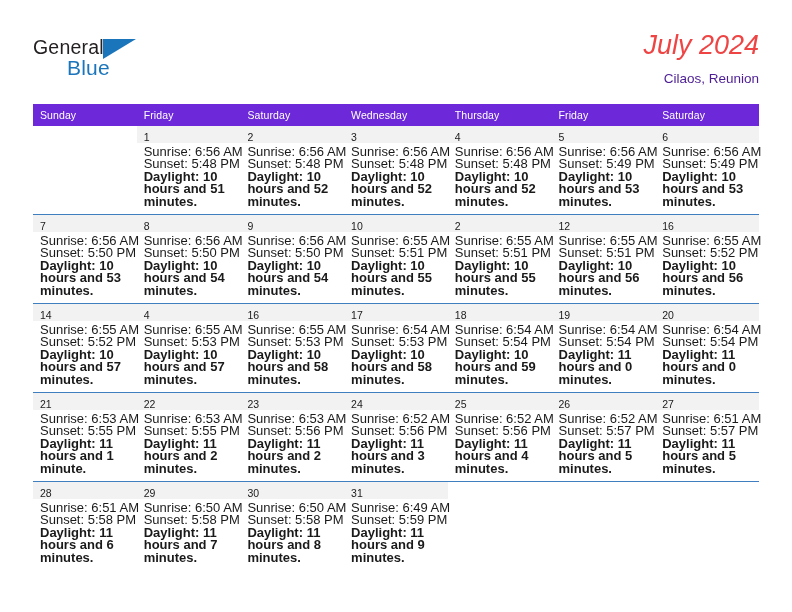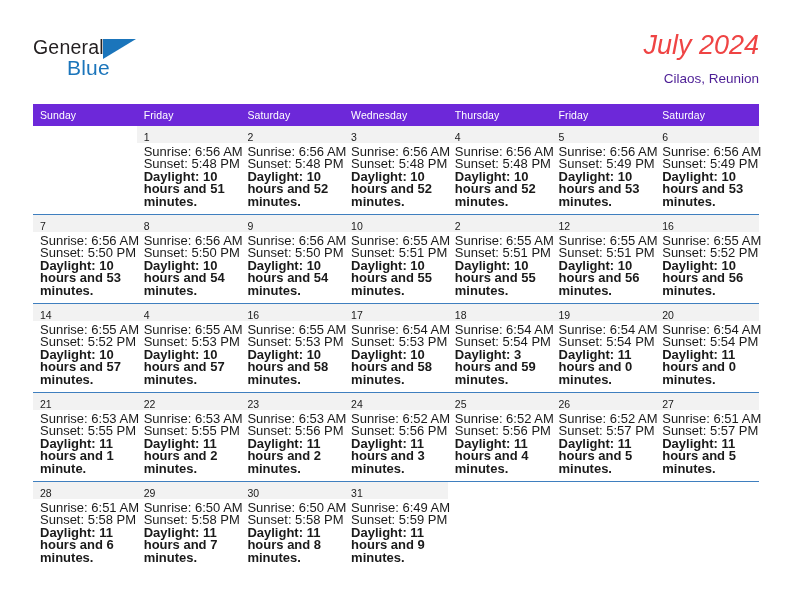--- a/index.html
+++ b/index.html
@@ -351,21 +351,21 @@
                 <div class="wrap">Daylight: 10 hours and 58 minutes.</div>
               </div>
             </div>
           </td>
           <td>
             <div class="daycell filled">
               <div class="daynum-band"><span class="daynum">18</span></div>
               <div class="info">
                 <div>Sunrise: 6:54 AM</div>
                 <div>Sunset: 5:54 PM</div>
-                <div class="wrap">Daylight: 3 hours and 59 minutes.</div>
+                <div class="wrap">Daylight: 10 hours and 59 minutes.</div>
               </div>
             </div>
           </td>
           <td>
             <div class="daycell filled">
               <div class="daynum-band"><span class="daynum">19</span></div>
               <div class="info">
                 <div>Sunrise: 6:54 AM</div>
                 <div>Sunset: 5:54 PM</div>
                 <div class="wrap">Daylight: 11 hours and 0 minutes.</div>

